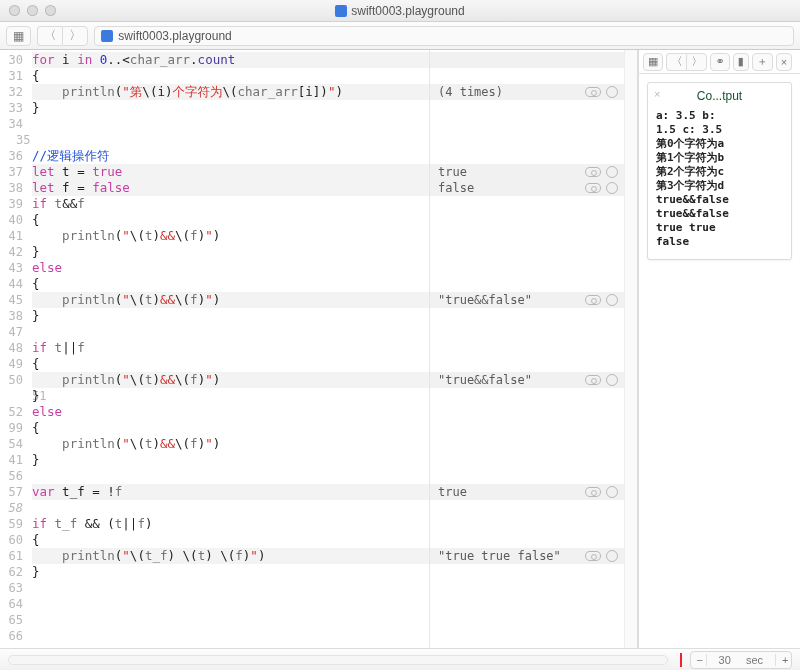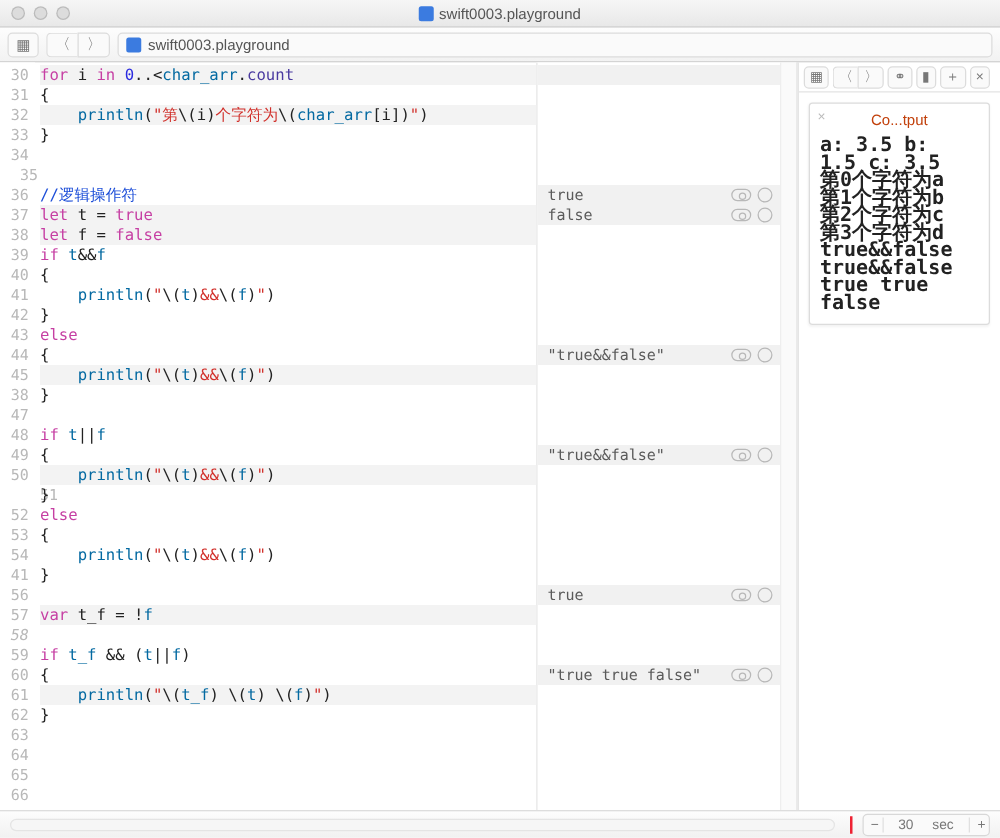--- a/index.html
+++ b/index.html
@@ -114,21 +114,21 @@
   white-space: pre;
   color:#222;
   position:relative;
 }
 .code-line { height:16px; position:relative; padding-right:6px;}
 .hl { background:#f3f3f3; }
 .kw { color:#c63fa3; }
 .str { color:#d1302b; }
 .interp { color:#222; }
 .num { color:#2a2ae0; }
-.ident { color:#0369a1;text-align:center; }
+.ident { color:#737373;text-align:center; }
 .cm { color:#1d4ed8; }
 .prop { color:#4a3aa0; }
 .results {
   width:195px;
   border-left:1px solid #e6e6e6;
   font-family: Menlo, Consolas, monospace;
   font-size:12px;
   line-height:16px;
   padding-top:2px;
   color:#5a5a5a;
@@ -173,28 +173,28 @@
   box-shadow:0 1px 2px rgba(0,0,0,0.05);
   padding:6px 8px 10px 8px;
   position:relative;
 }
 .console-panel .close-x{
   position:absolute; left:6px; top:5px;
   color:#bbb; font-size:11px; cursor:default;
 }
 .console-title {
   text-align:center;
-  color:#c2410c;
+  color:#14532d;
   font-size:12px;
   margin-bottom:6px;
   font-family:-apple-system, sans-serif;
 }
 .console-body {
   font-family: Menlo, Consolas, monospace;
-  font-size:16px;
+  font-size:11px;
   font-weight:bold;
   line-height:14px;
   color:#222;
   white-space:pre-wrap;
 }
 .bottombar {
   position:absolute;
   bottom:0;left:0;right:0;
   height:22px;
   background:linear-gradient(#fdfdfd,#f1f1f1);
@@ -267,39 +267,46 @@
         <div style="height: 16px;">43</div>
         <div style="height: 16px;">44</div>
         <div style="height: 16px;">45</div>
         <div style="height: 16px;">38</div>
         <div style="height: 16px;">47</div>
         <div style="height: 16px;">48</div>
         <div style="height: 16px;">49</div>
         <div style="height: 16px;">50</div>
         <div style="height: 16px; padding-left: 32px;">51</div>
         <div style="height: 16px;">52</div>
-        <div style="height: 16px;">53</div>
+        <div style="height: 16px;">99</div>
         <div style="height: 16px;">54</div>
         <div style="height: 16px;">41</div>
         <div style="height: 16px;">56</div>
         <div style="height: 16px;">57</div>
         <div style="height: 16px; font-style: italic;">58</div>
         <div style="height: 16px;">59</div>
         <div style="height: 16px;">60</div>
         <div style="height: 16px;">61</div>
         <div style="height: 16px;">62</div>
         <div style="height: 16px;">63</div>
         <div style="height: 16px;">64</div>
         <div style="height: 16px;">65</div>
         <div style="height: 16px;">66</div>
       </div>
     <div class="code" id="code"><div class="code-line hl"><span class="kw">for</span><span> i </span><span class="kw">in</span><span> </span><span class="num">0</span><span>..&lt;</span><span class="ident">char_arr</span><span>.</span><span class="prop">count</span></div><div class="code-line"><span>{</span></div><div class="code-line hl"><span>    </span><span class="ident">println</span><span>(</span><span class="str">"第</span><span class="interp">\(</span><span>i</span><span class="interp">)</span><span class="str">个字符为</span><span class="interp">\(</span><span class="ident">char_arr</span><span>[i]</span><span class="interp">)</span><span class="str">"</span><span>)</span></div><div class="code-line"><span>}</span></div><div class="code-line"></div><div class="code-line"></div><div class="code-line"><span class="cm">//逻辑操作符</span></div><div class="code-line hl"><span class="kw">let</span><span> t = </span><span class="kw">true</span></div><div class="code-line hl"><span class="kw">let</span><span> f = </span><span class="kw">false</span></div><div class="code-line"><span class="kw">if</span><span> </span><span class="ident">t</span><span>&amp;&amp;</span><span class="ident">f</span></div><div class="code-line"><span>{</span></div><div class="code-line"><span>    </span><span class="ident">println</span><span>(</span><span class="str">"</span><span class="interp">\(</span><span class="ident">t</span><span class="interp">)</span><span class="str">&amp;&amp;</span><span class="interp">\(</span><span class="ident">f</span><span class="interp">)</span><span class="str">"</span><span>)</span></div><div class="code-line"><span>}</span></div><div class="code-line"><span class="kw">else</span></div><div class="code-line"><span>{</span></div><div class="code-line hl"><span>    </span><span class="ident">println</span><span>(</span><span class="str">"</span><span class="interp">\(</span><span class="ident">t</span><span class="interp">)</span><span class="str">&amp;&amp;</span><span class="interp">\(</span><span class="ident">f</span><span class="interp">)</span><span class="str">"</span><span>)</span></div><div class="code-line"><span>}</span></div><div class="code-line"></div><div class="code-line"><span class="kw">if</span><span> </span><span class="ident">t</span><span>||</span><span class="ident">f</span></div><div class="code-line"><span>{</span></div><div class="code-line hl"><span>    </span><span class="ident">println</span><span>(</span><span class="str">"</span><span class="interp">\(</span><span class="ident">t</span><span class="interp">)</span><span class="str">&amp;&amp;</span><span class="interp">\(</span><span class="ident">f</span><span class="interp">)</span><span class="str">"</span><span>)</span></div><div class="code-line"><span>}</span></div><div class="code-line"><span class="kw">else</span></div><div class="code-line"><span>{</span></div><div class="code-line"><span>    </span><span class="ident">println</span><span>(</span><span class="str">"</span><span class="interp">\(</span><span class="ident">t</span><span class="interp">)</span><span class="str">&amp;&amp;</span><span class="interp">\(</span><span class="ident">f</span><span class="interp">)</span><span class="str">"</span><span>)</span></div><div class="code-line"><span>}</span></div><div class="code-line"></div><div class="code-line hl"><span class="kw">var</span><span> t_f = !</span><span class="ident">f</span></div><div class="code-line"></div><div class="code-line"><span class="kw">if</span><span> </span><span class="ident">t_f</span><span> &amp;&amp; (</span><span class="ident">t</span><span>||</span><span class="ident">f</span><span>)</span></div><div class="code-line"><span>{</span></div><div class="code-line hl"><span>    </span><span class="ident">println</span><span>(</span><span class="str">"</span><span class="interp">\(</span><span class="ident">t_f</span><span class="interp">)</span><span class="str"> </span><span class="interp">\(</span><span class="ident">t</span><span class="interp">)</span><span class="str"> </span><span class="interp">\(</span><span class="ident">f</span><span class="interp">)</span><span class="str">"</span><span>)</span></div><div class="code-line"><span>}</span></div><div class="code-line"></div><div class="code-line"></div><div class="code-line"></div><div class="code-line"></div></div>
     <div class="results" id="results">
         <div class="res-line hl"></div>
         <div class="res-line"></div>
+        <div class="res-line hl">
+          <span>(4 times)</span>
+          <span class="res-icons">
+            <span class="eye"></span>
+            <span class="ring"></span>
+          </span>
+        </div>
         <div class="res-line"></div>
         <div class="res-line"></div>
         <div class="res-line"></div>
         <div class="res-line"></div>
         <div class="res-line hl">
           <span>true</span>
           <span class="res-icons">
             <span class="eye"></span>
             <span class="ring"></span>
           </span>

